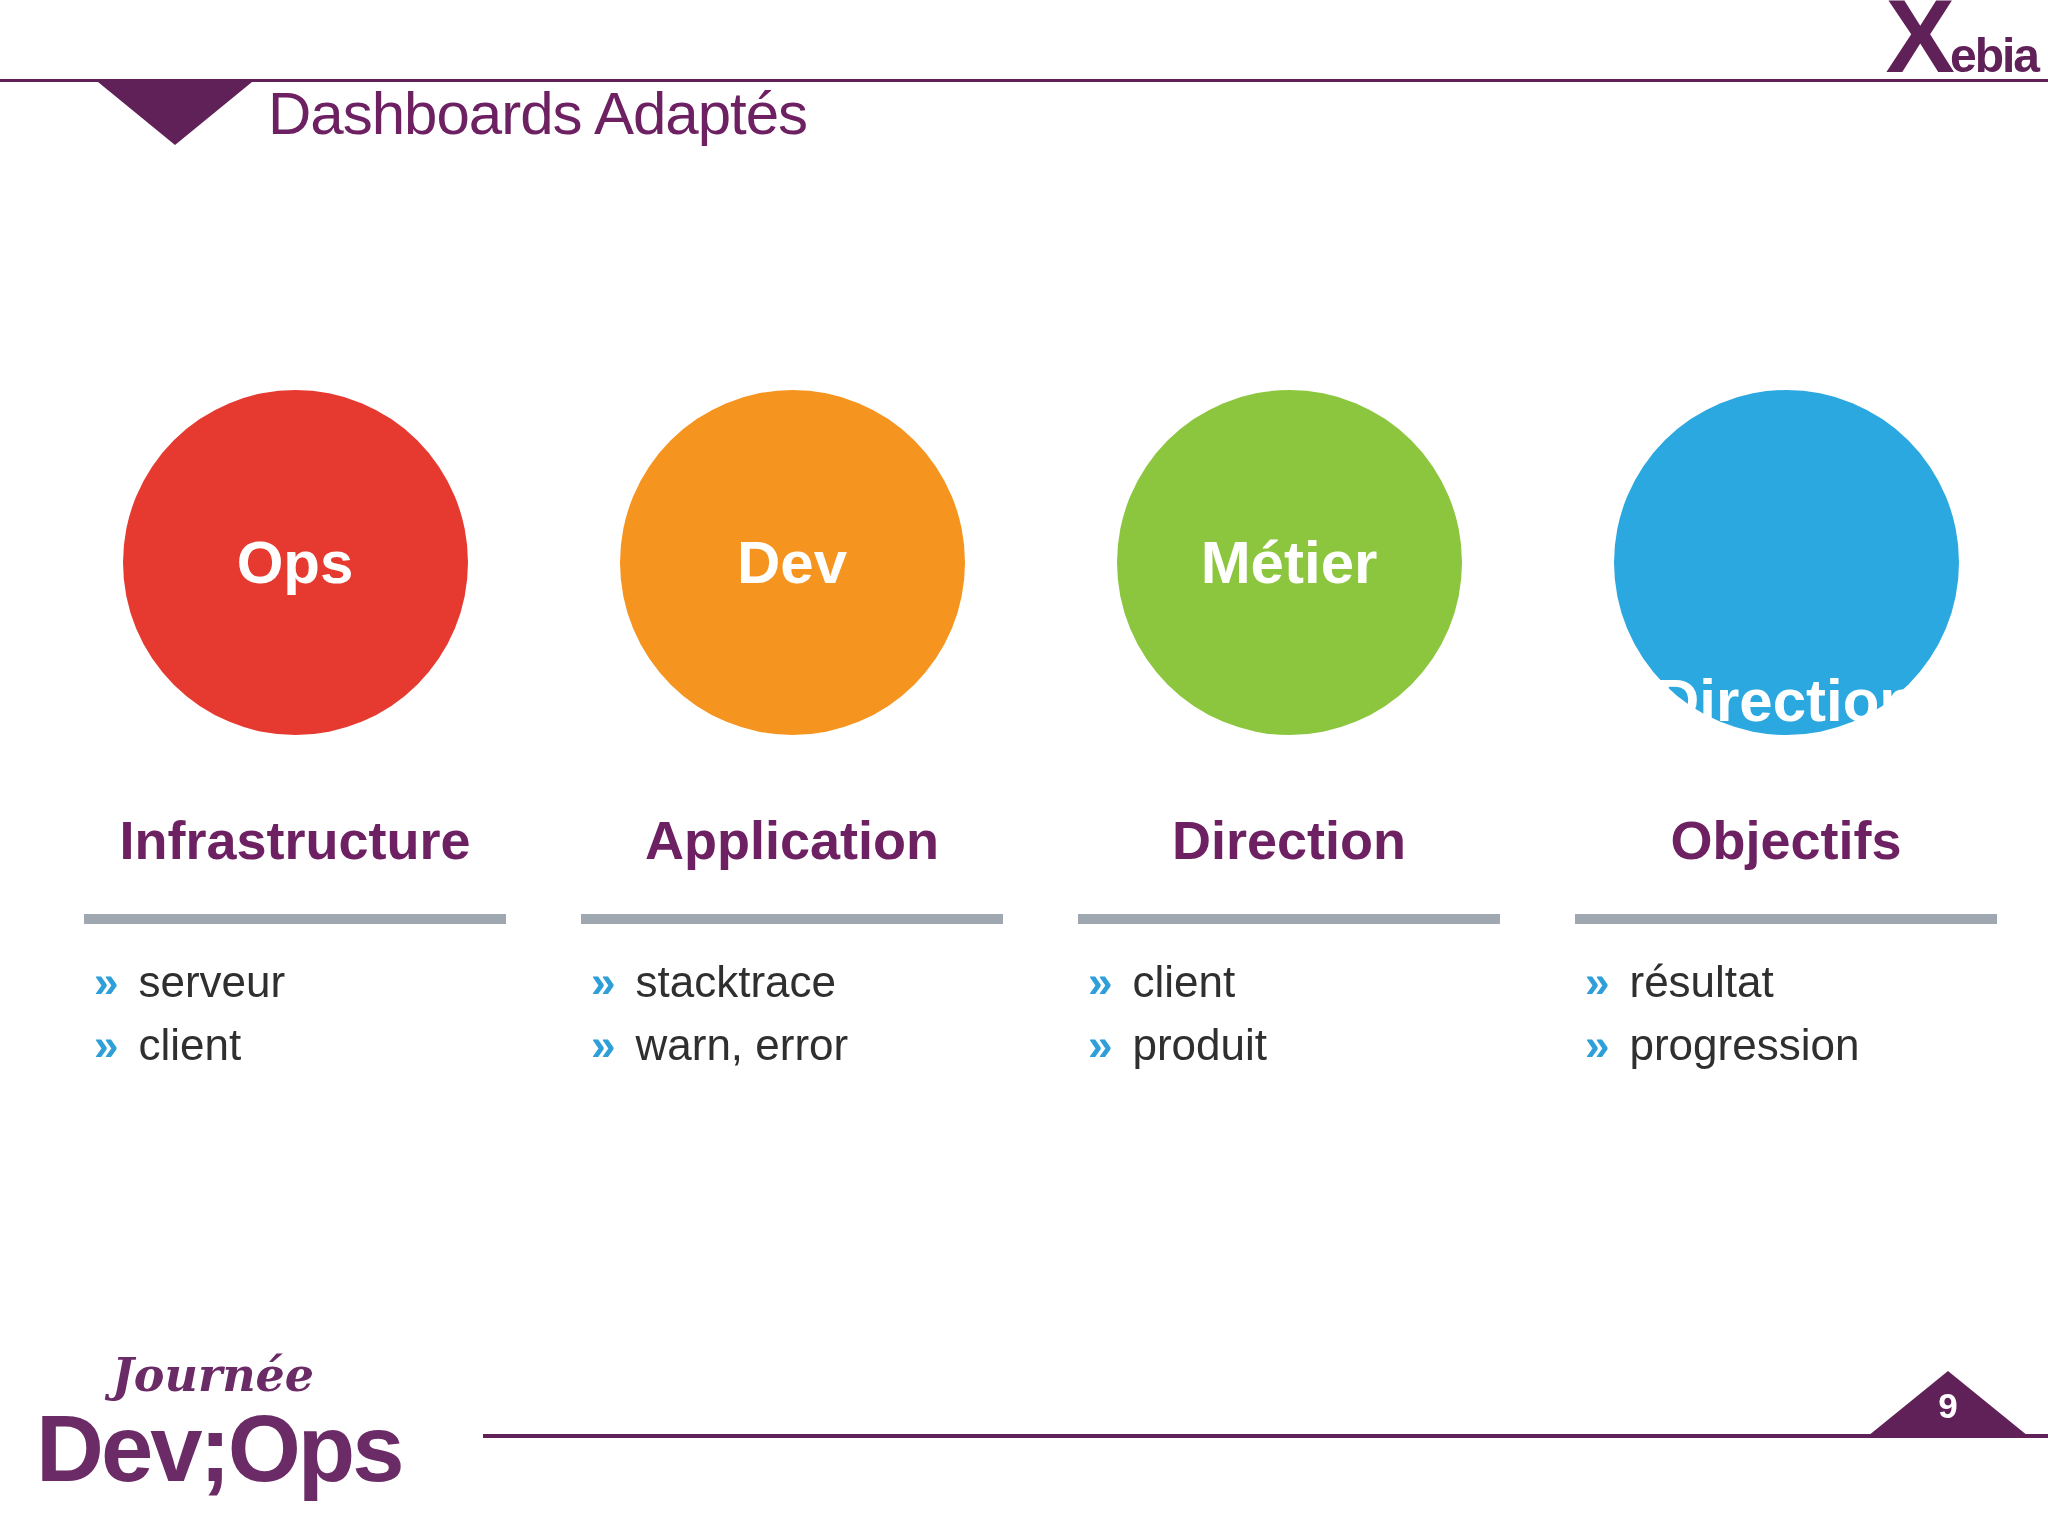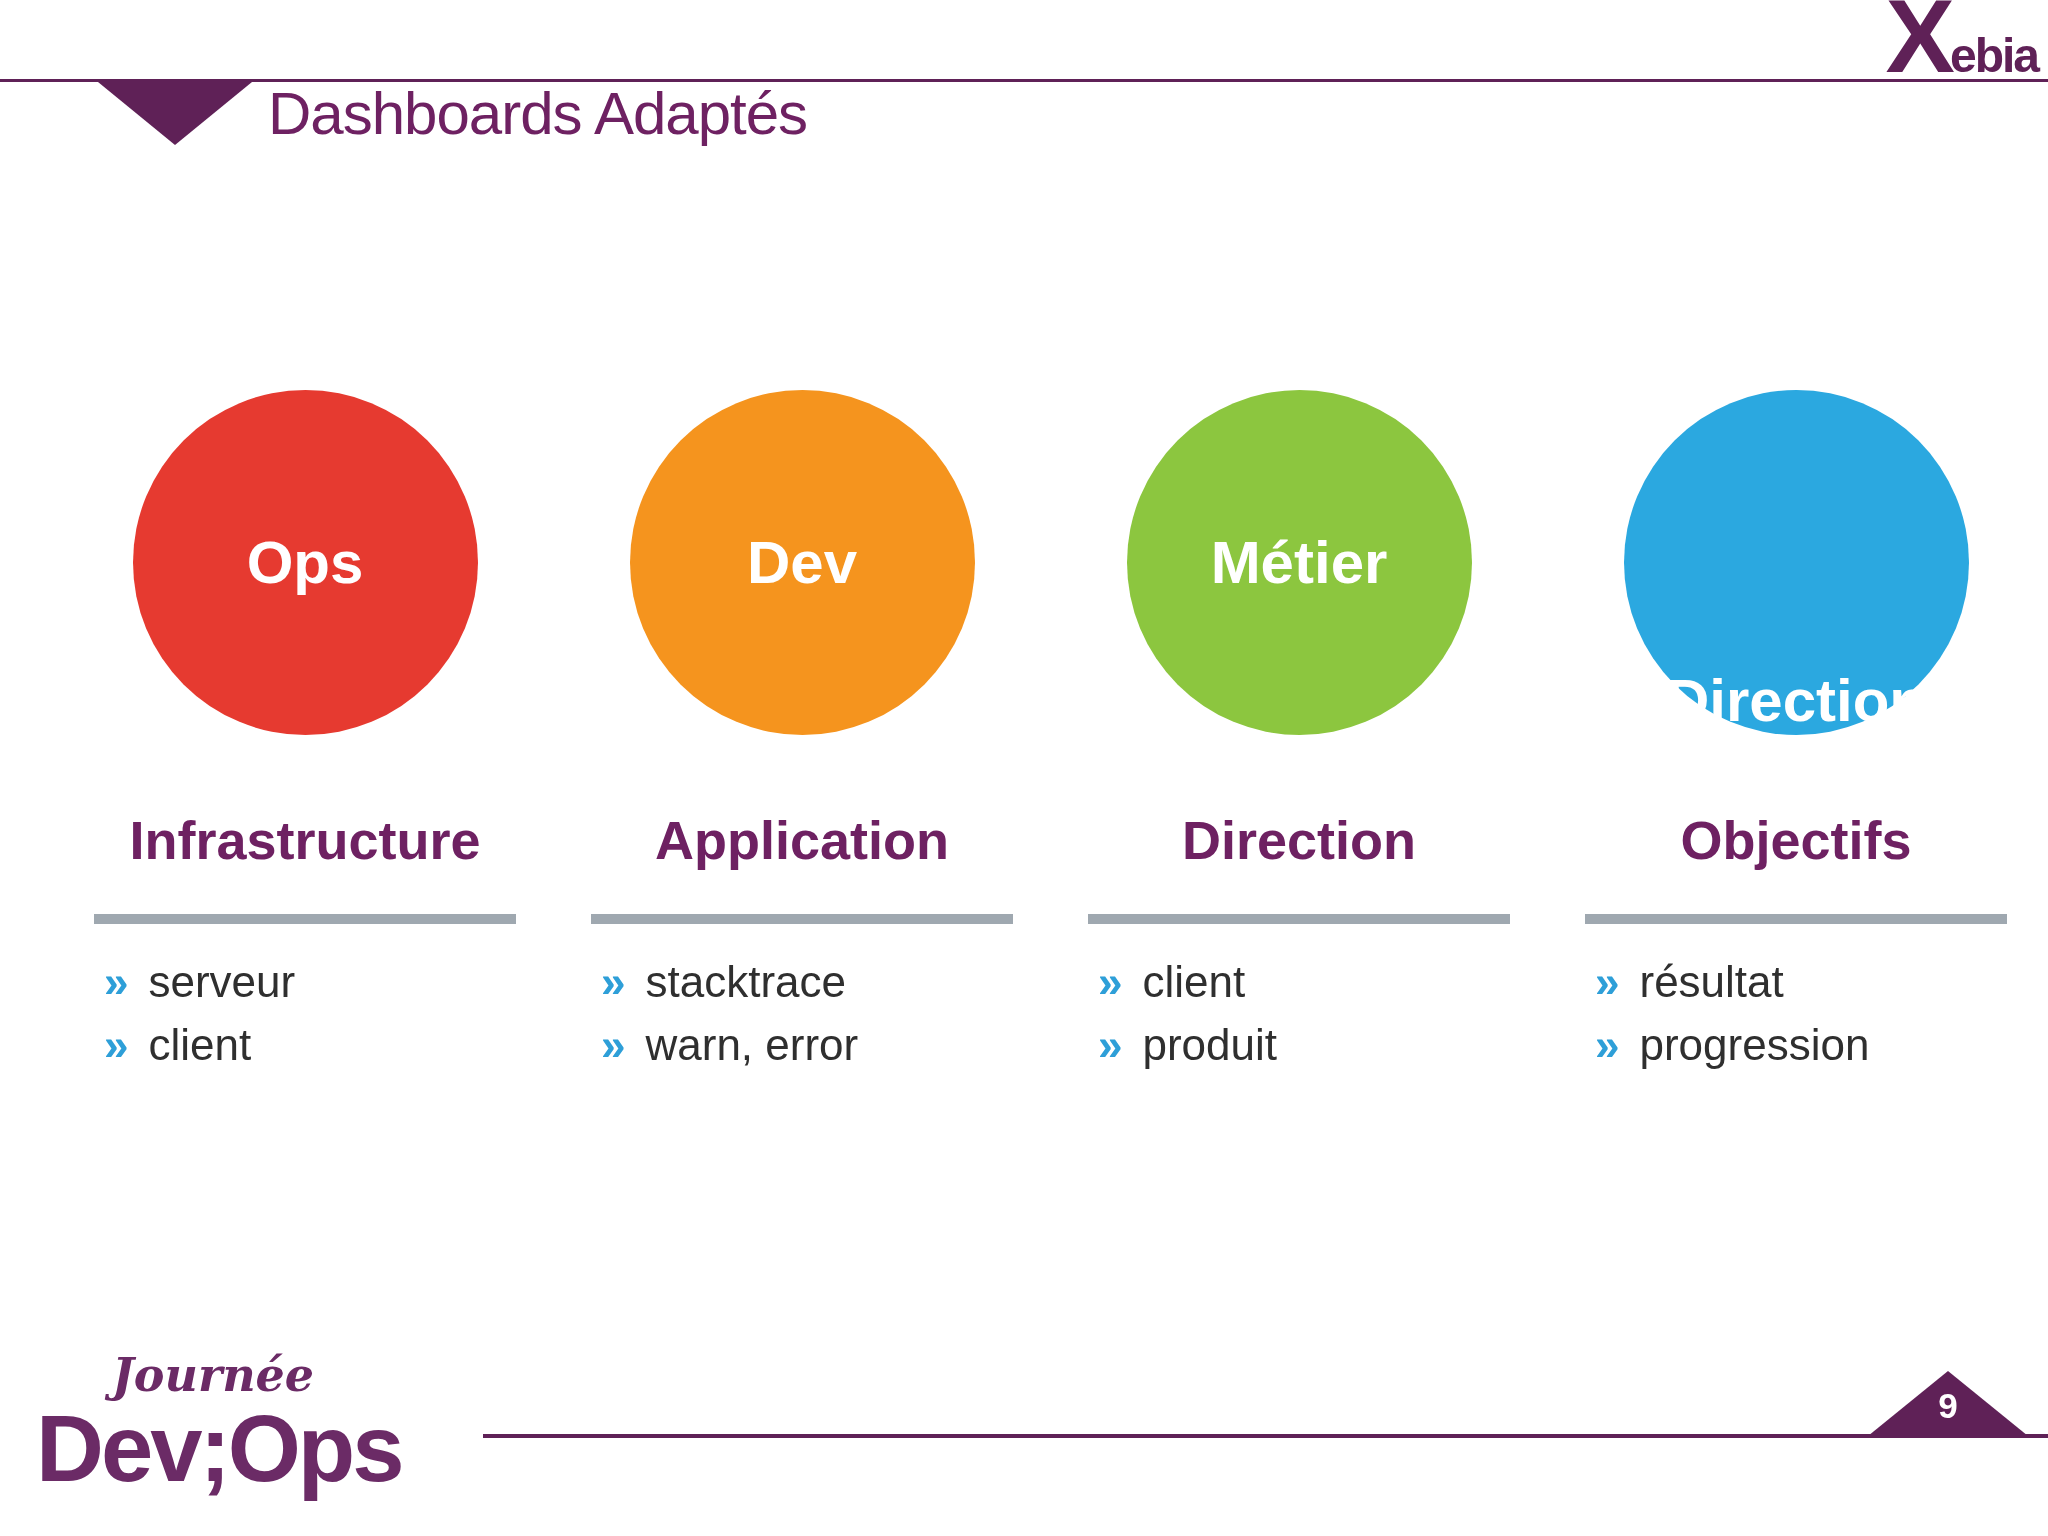--- a/index.html
+++ b/index.html
@@ -36,21 +36,21 @@
     border-top:63px solid var(--purple-dark);
   }
   .title{
     position:absolute;left:268px;top:84px;margin:0;
     font-size:60px;font-weight:normal;letter-spacing:-1px;
     color:var(--purple);line-height:1;white-space:nowrap;
   }
 
   
   .band{
-    position:absolute;left:94px;top:390px;width:1913px;
+    position:absolute;left:84px;top:390px;width:1913px;
     display:grid;grid-template-columns:repeat(4,1fr);column-gap:75px;
   }
   .col{display:flex;flex-direction:column;}
   .circle{
     width:345px;height:345px;border-radius:50%;
     margin:0 auto;display:flex;align-items:center;justify-content:center;
   }
   .circle-label{color:#fff;font-weight:bold;font-size:60px;white-space:nowrap;}
   .col-heading{
     margin:76px 0 0 0;text-align:center;

